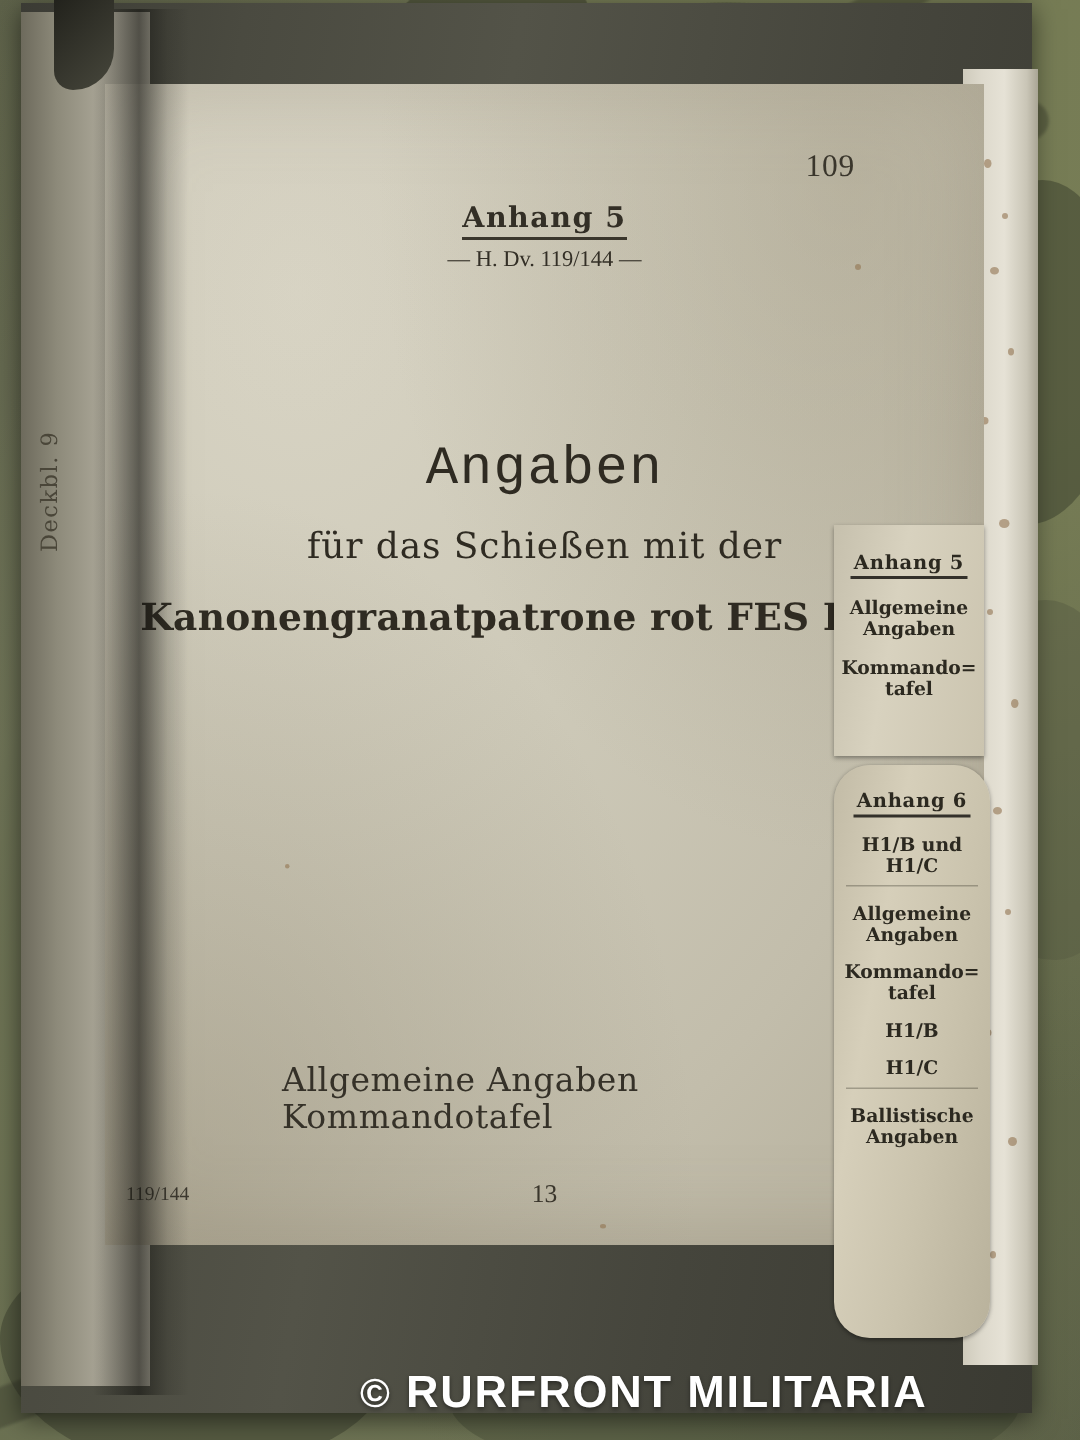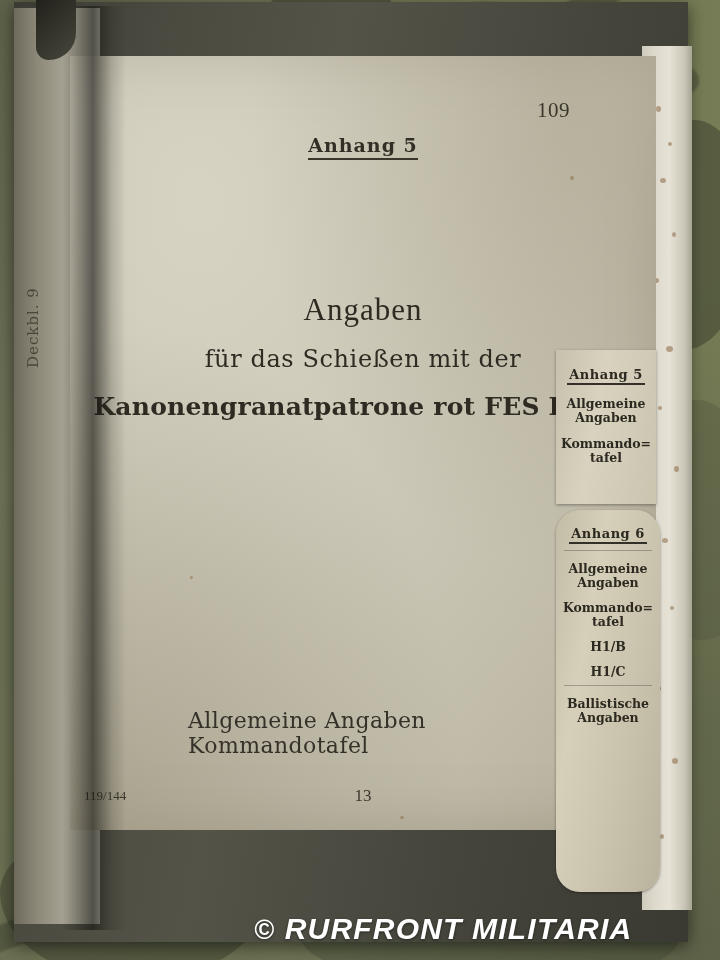--- a/index.html
+++ b/index.html
@@ -186,22 +186,22 @@
   }
 
   .title-block {
     position: absolute;
     left: 0; right: 0;
     top: 236px;
     text-align: center;
     color: #2f2b22;
   }
   .t-angaben {
-    font-family: Liberation Serif, serif;
-    font-size: 31px;
+    font-family: Liberation Mono, monospace;
+    font-size: 36px;
     letter-spacing: 1px;
   }
   .t-line2 {
     margin-top: 17px;
     font-family: "DejaVu Serif", serif;
     font-size: 24px;
     letter-spacing: 0.6px;
   }
   .t-line3 {
     margin-top: 19px;
@@ -314,31 +314,30 @@
     position: absolute;
     border-radius: 50%;
     background: #8a6840;
     opacity: 0.5;
     pointer-events: none;
   }
 
   
   .watermark {
     position: absolute;
-    left: 254px;
+    left: 240px;
     bottom: 14px;
     font-family: "Liberation Sans", sans-serif;
     font-weight: bold;
     font-size: 30px;
     color: #ffffff;
     letter-spacing: 1.2px;
     text-shadow: 0 1px 3px rgba(0,0,0,0.45);
     white-space: nowrap;
     z-index: 20;
-    font-style: italic;
   }
   .watermark .c { font-size: 27px; }
 </style>
 </head>
 <body>
 
 <div id="stage">
 
   <div class="backdrop">
     <div class="camo-blob camo-b1"></div>
@@ -376,20 +375,21 @@
       <div class="edge-speck" style="left:18px; top:788px; width:4px; height:5px;"></div>
     </div>
 
     <div class="page">
       <div class="page-tone"></div>
 
       <div class="folio">109</div>
 
       <div class="head-block">
         <div class="anhang-title">Anhang 5</div>
+        <div class="sub2">— H. Dv. 119/144 —</div>
       </div>
 
       <div class="title-block">
         <div class="t-angaben">Angaben</div>
         <div class="t-line2">für das Schießen mit der</div>
         <div class="t-line3">Kanonengranatpatrone rot FES FK 38</div>
       </div>
 
       <div class="toc-block">
         <div class="toc-line">Allgemeine Angaben</div>
@@ -411,20 +411,21 @@
           <span class="hdr">Anhang 5</span>
         </div>
         <div class="row ent">Allgemeine Angaben</div>
         <div class="row ent">Kommando= tafel</div>
       </div>
 
       <div class="tab tab-a6">
         <div class="row">
           <span class="hdr">Anhang 6</span>
         </div>
+        <div class="row ent">H1/B und H1/C</div>
         <div class="sep"></div>
         <div class="row ent">Allgemeine Angaben</div>
         <div class="row ent">Kommando= tafel</div>
         <div class="row ent">H1/B</div>
         <div class="row ent">H1/C</div>
         <div class="sep"></div>
         <div class="row ent">Ballistische Angaben</div>
       </div>
 
     </div>

